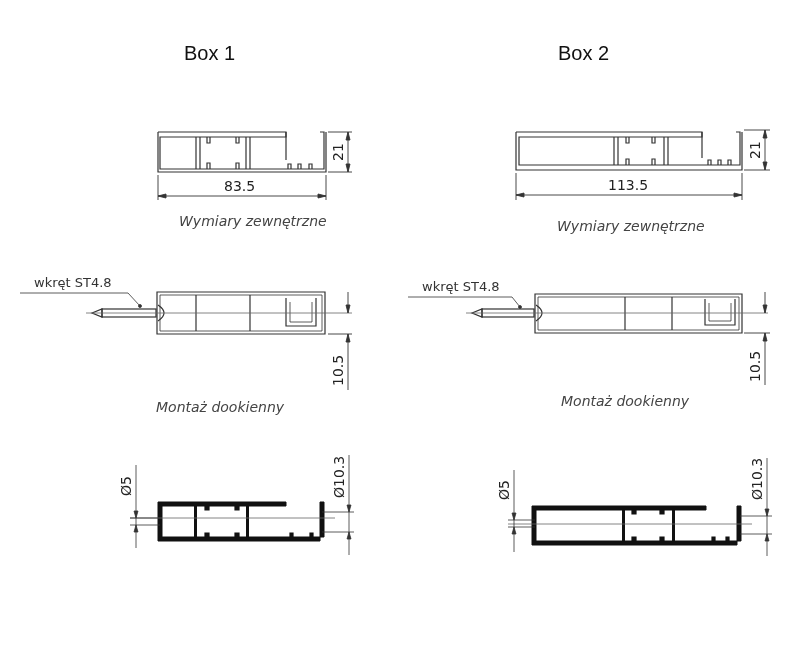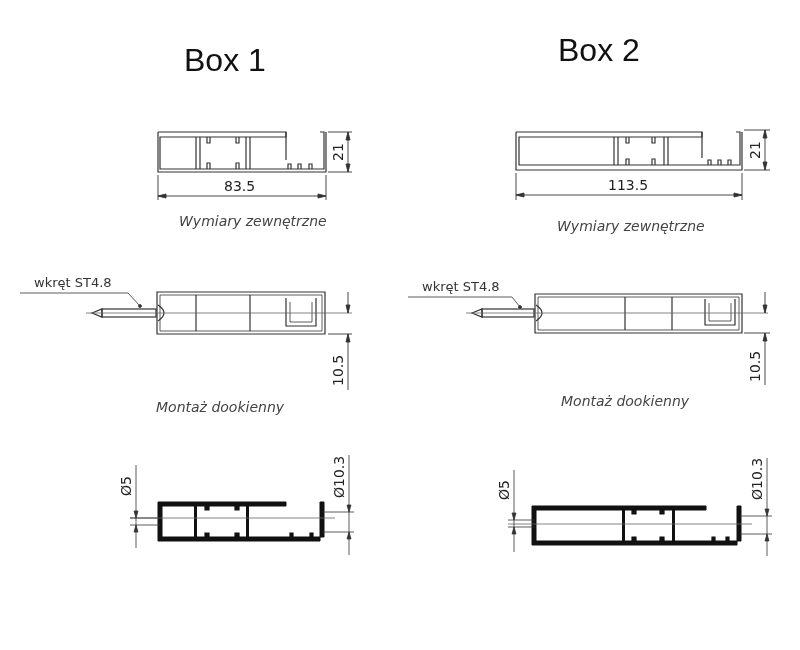--- a/index.html
+++ b/index.html
@@ -1,27 +1,27 @@
 <!DOCTYPE html>
 <html><head>
 <meta charset="utf-8">
 <style>
   html, body { margin:0; padding:0; background:#ffffff; }
   body { width:800px; height:650px; position:relative; overflow:hidden; font-family:"DejaVu Sans", sans-serif; color:#222; }
-  .title { position:absolute; font-family:"Liberation Sans", sans-serif; font-size:32px; color:#111; }
+  .title { position:absolute; font-family:"Liberation Sans", sans-serif; font-size:20px; color:#111; }
   .caption { position:absolute; font-family:"DejaVu Sans", sans-serif; font-size:14px; color:#444;font-style:italic; }
   svg { position:absolute; left:0; top:0; }
   .dimtxt { font-family:"DejaVu Sans", sans-serif; font-size:14px; fill:#222; }
   .lbl { font-family:"DejaVu Sans", sans-serif; font-size:13px; fill:#333; }
 </style>
 </head>
 <body>
 
 <div class="title" style="left:184px;top:42px;">Box 1</div>
-<div class="title" style="left:558px;top:32px;">Box 2</div>
+<div class="title" style="left:558px;top:42px;">Box 2</div>
 
 <div class="caption" style="left:179px;top:213px;">Wymiary zewnętrzne</div>
 <div class="caption" style="left:557px;top:218px;">Wymiary zewnętrzne</div>
 <div class="caption" style="left:156px;top:399px;">Montaż dookienny</div>
 <div class="caption" style="left:561px;top:393px;">Montaż dookienny</div>
 
 <svg width="800" height="650" viewBox="0 0 800 650">
   <g fill="none" stroke="#333" stroke-width="1.2">
 
     <g>

